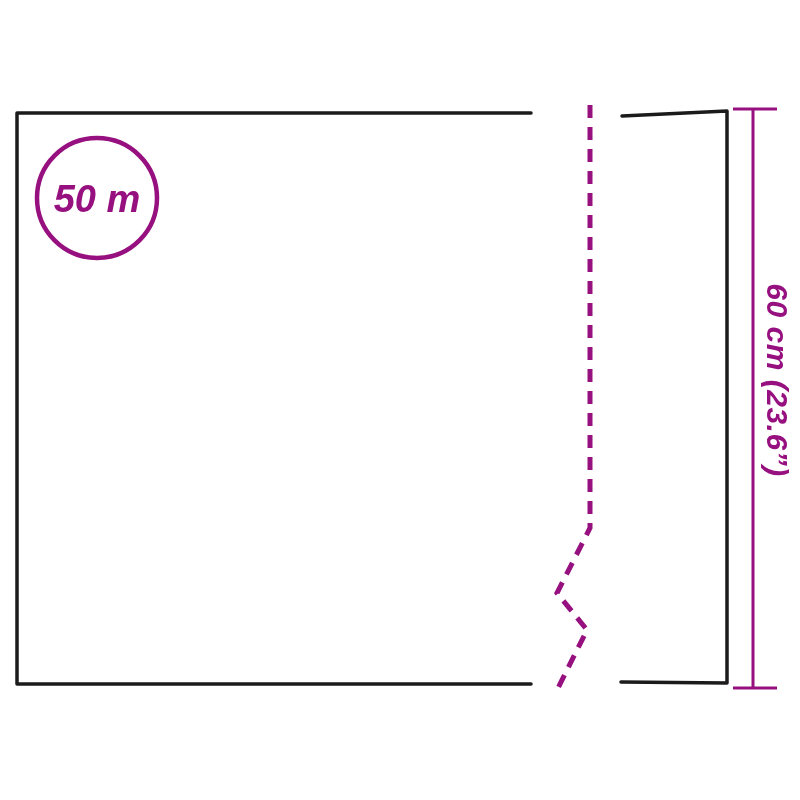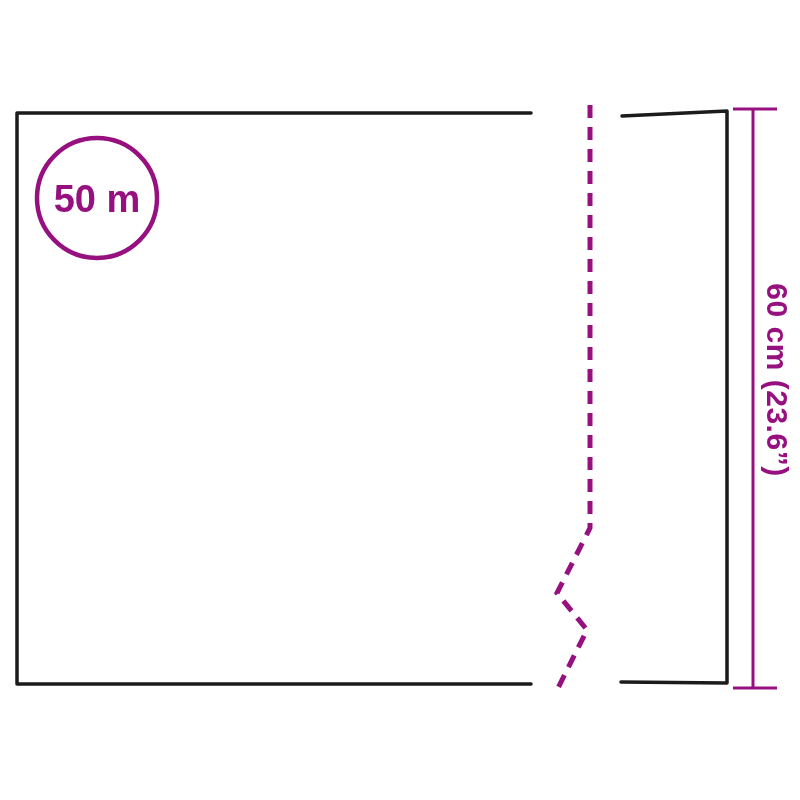--- a/index.html
+++ b/index.html
@@ -12,20 +12,21 @@
     background: #ffffff;
     position: relative;
     overflow: hidden;
     font-family: "Liberation Sans", sans-serif;
   }
   .stage {
     position: absolute;
     top: 0; left: 0;
     width: 800px;
     height: 608px;
+    font-style: italic;
   }
   svg { display: block; }
   .len-label {
     font-family: "Liberation Sans", "DejaVu Sans", sans-serif;
     font-weight: bold;
     font-size: 38px;
   }
   .dim-label {
     font-family: "Liberation Sans", "DejaVu Sans", sans-serif;
     font-weight: bold;

